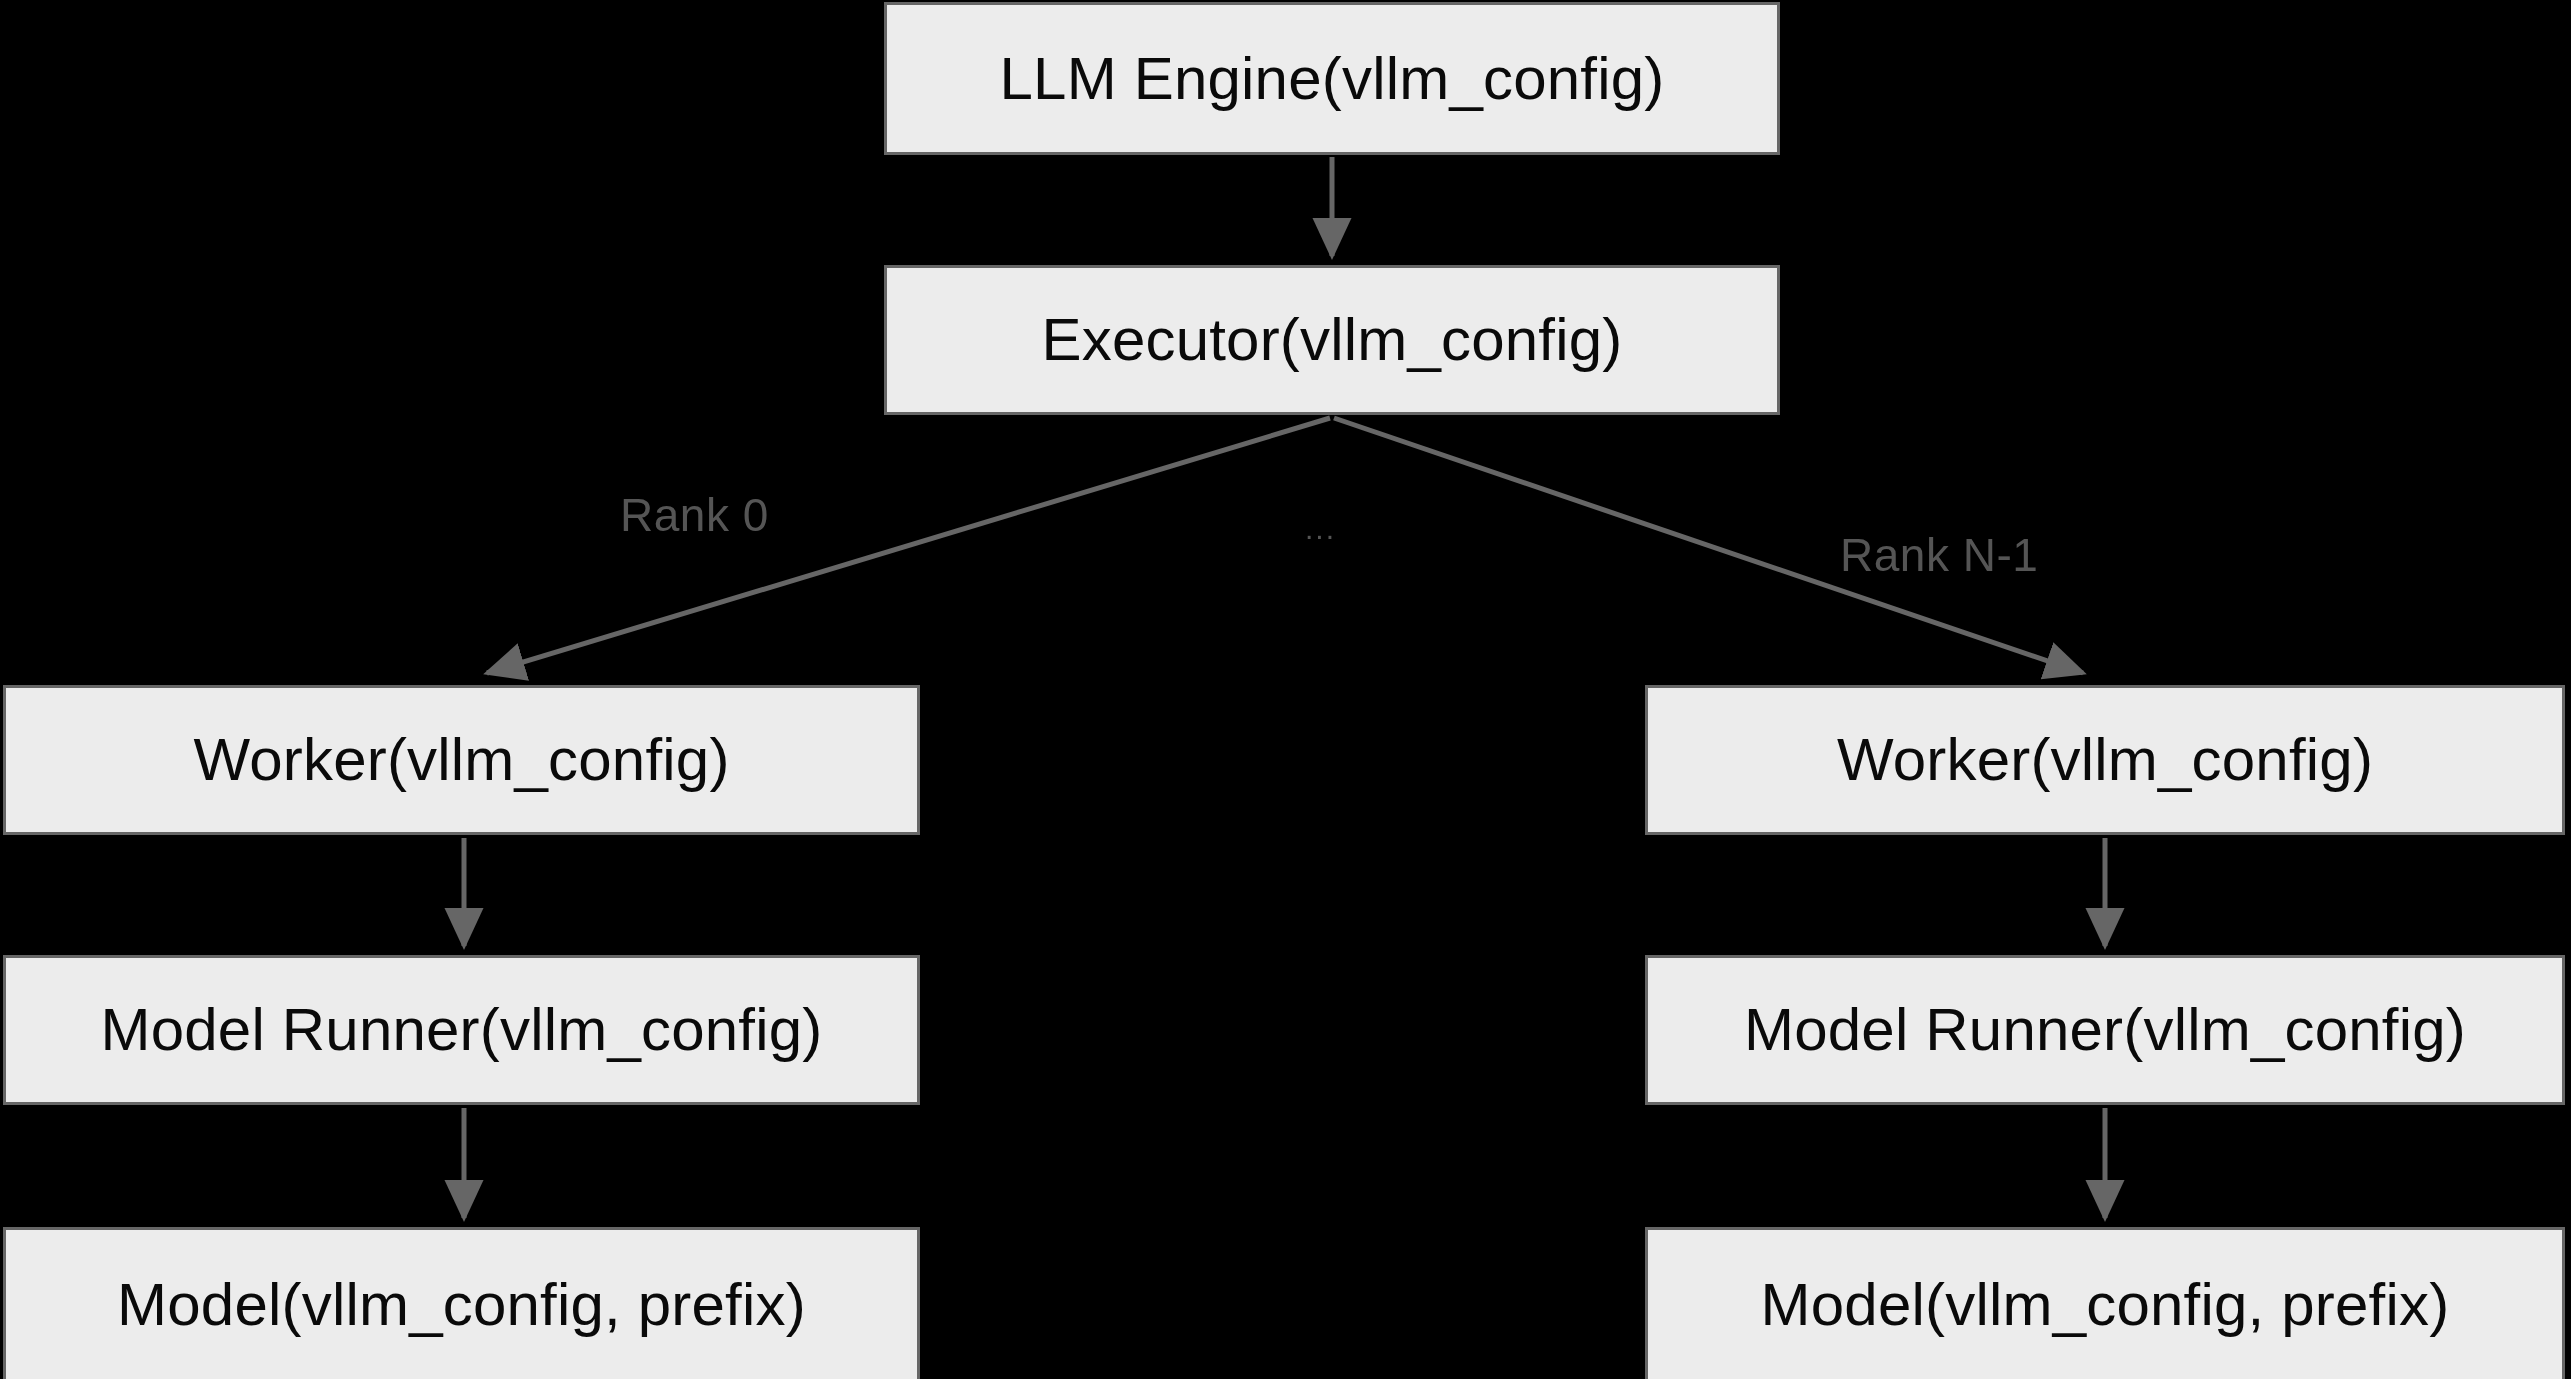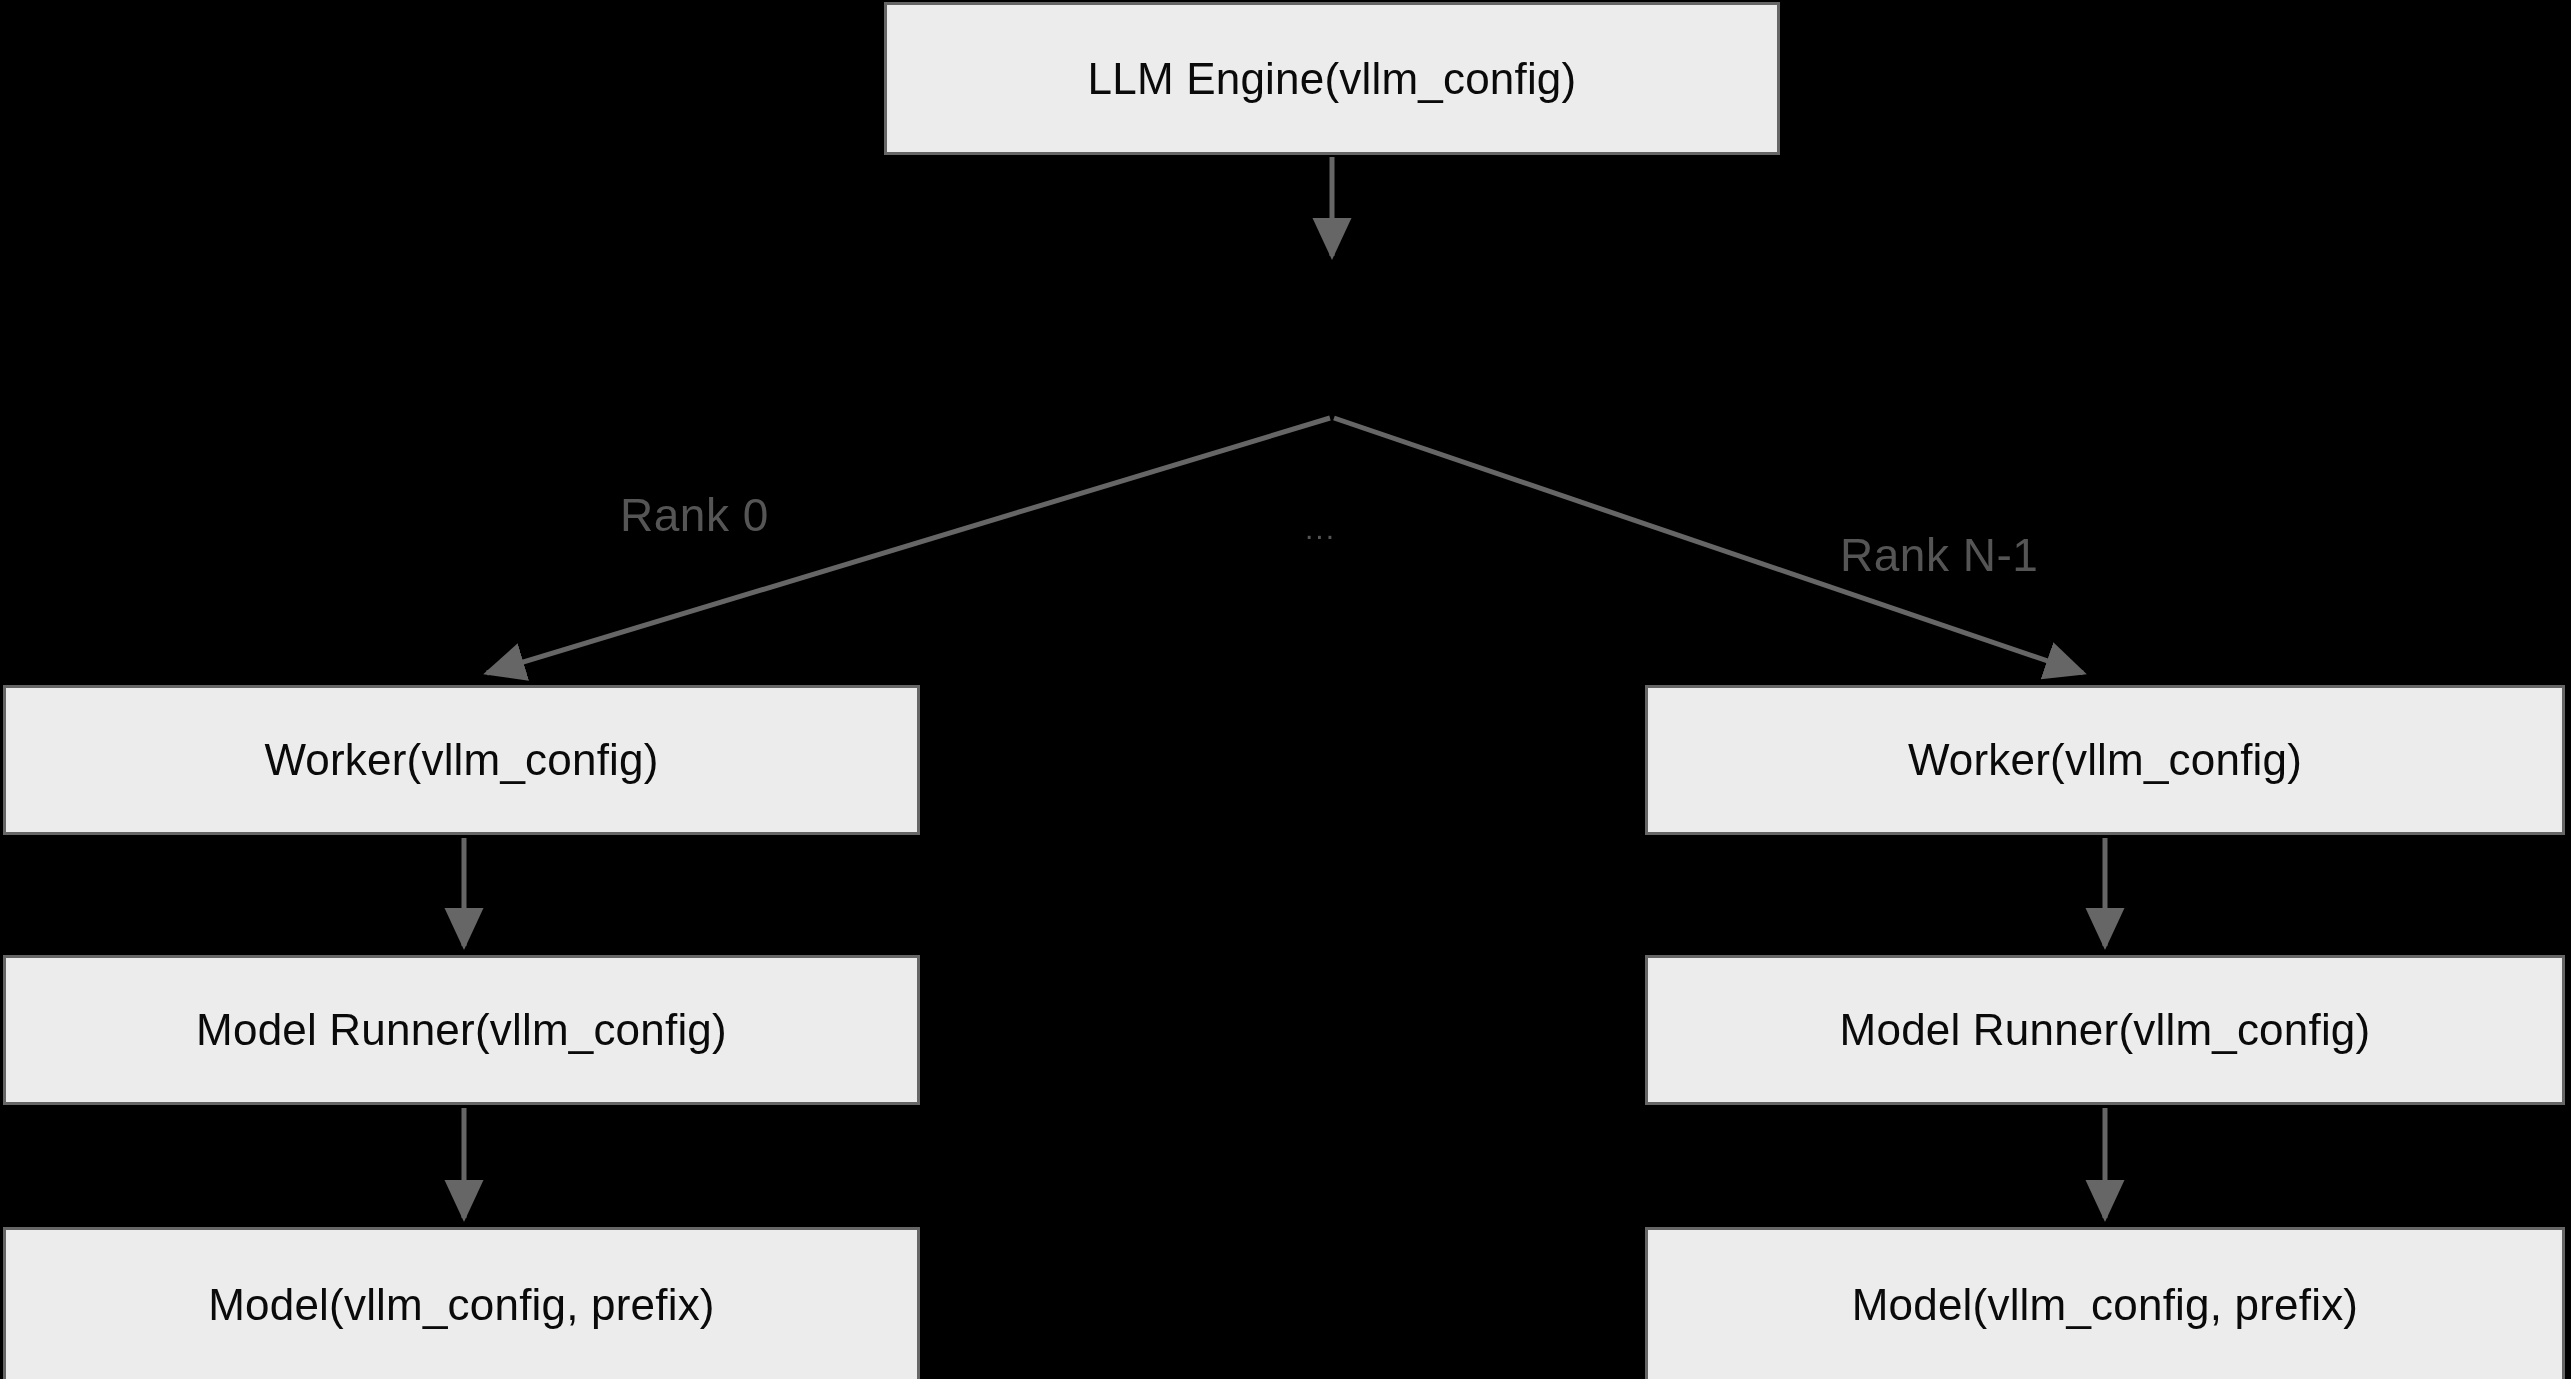--- a/index.html
+++ b/index.html
@@ -22,21 +22,21 @@
   .node {
     position: absolute;
     box-sizing: border-box;
     background: #ececec;
     border: 3px solid #666666;
     display: flex;
     align-items: center;
     justify-content: center;
     color: #0a0a0a;
     font-family: "Liberation Sans", sans-serif;
-    font-size: 44px;
+    font-size: 60px;
     font-weight: 400;
     letter-spacing: 0.2px;
     white-space: nowrap;
     text-align: center;
   }
   .node-label {
     display: block;
     line-height: 1;
   }
   .edge-label {
@@ -100,20 +100,23 @@
     <line x1="464" y1="1108" x2="464" y2="1218" stroke="#666666" stroke-width="5" marker-end="url(#arrowhead)"></line>
 
     <line x1="2105" y1="838" x2="2105" y2="946" stroke="#666666" stroke-width="5" marker-end="url(#arrowhead)"></line>
     <line x1="2105" y1="1108" x2="2105" y2="1218" stroke="#666666" stroke-width="5" marker-end="url(#arrowhead)"></line>
   </svg>
 
   <div class="node" id="node-engine">
     <span class="node-label">LLM Engine(vllm_config)</span>
   </div>
 
+  <div class="node" id="node-executor">
+    <span class="node-label">Executor(vllm_config)</span>
+  </div>
 
   <div class="edge-label" id="label-rank-0">Rank 0</div>
 
   <div class="edge-label ellipsis" id="label-ellipsis">...</div>
 
   <div class="edge-label" id="label-rank-n">Rank N-1</div>
 
   <div class="node" id="node-worker-0">
     <span class="node-label">Worker(vllm_config)</span>
   </div>

